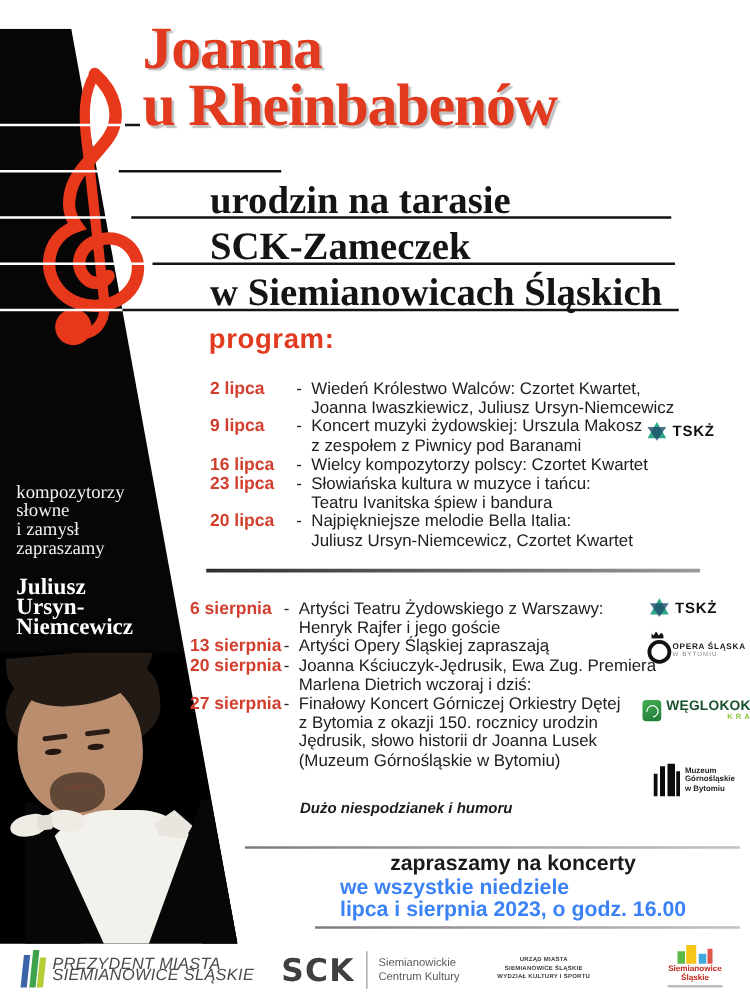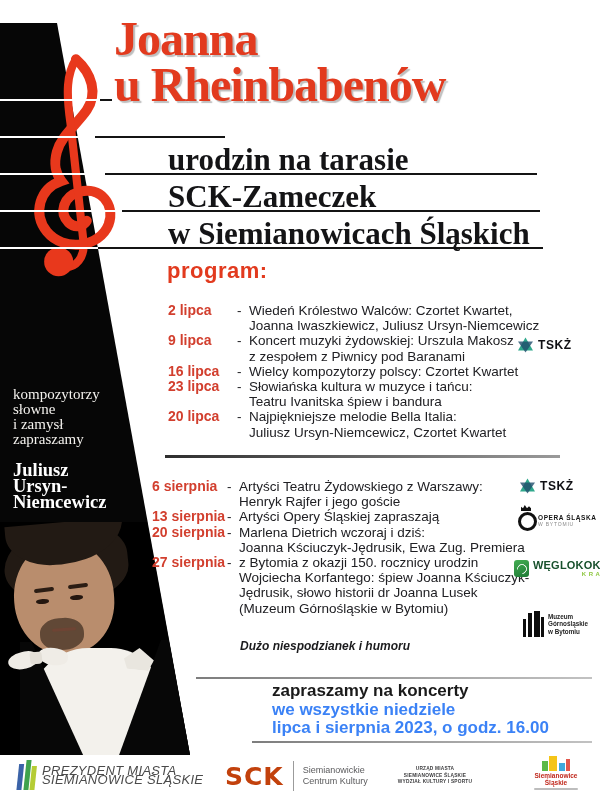--- a/index.html
+++ b/index.html
@@ -111,30 +111,30 @@
     clip-path:polygon(0 100%,0 28%,20% 55%,38% 0,60% 55%,80% 20%,100% 55%,100% 100%);}
   .weg-icon{width:15px;height:17px;border-radius:3px;background:linear-gradient(160deg,#43ad52,#1d7a35);position:relative;}
   .weg-icon span{position:absolute;left:3px;top:4px;width:8px;height:8px;border:1.8px solid #fff;border-radius:50%;border-bottom-color:transparent;transform:rotate(40deg);}
   .weg-text .nm{font-size:11px;font-weight:bold;letter-spacing:.2px;color:#17502c;}
   .weg-text .sb{font-size:6px;font-weight:bold;letter-spacing:2.5px;color:#8dc63f;text-align:right;}
   .muz-icon{display:flex;align-items:flex-end;gap:1.5px;height:26px;}
   .muz-icon i{display:block;background:#0d0d0d;}
   .muz-text div{font-size:6.3px;font-weight:bold;color:#242424;line-height:7.5px;}
   
   .invitation{position:absolute;left:272px;top:682px;z-index:4;font-weight:bold;font-size:17px;line-height:18.5px;white-space:nowrap;}
-  .invitation .black{color:#1a1a1a;}
+  .invitation .black{color:#1a1a1a;text-align:center;}
   .invitation .red{color:#3b82f6;}
   
   .footer-item{position:absolute;z-index:4;display:flex;align-items:center;}
   .prez{left:18px;top:760px;gap:6px;}
   .prez-bars{display:flex;gap:1.5px;align-items:flex-end;height:30px;transform:skewX(-6deg);}
   .prez-bars i{display:block;width:5px;}
   .prez-text div{font-size:13px;letter-spacing:.3px;color:#4a4a4a;line-height:9px;font-style:italic;}
   .sck{left:225px;top:761px;gap:9px;}
-  .sck-abbr{font-family:"DejaVu Sans",sans-serif;font-size:25px;font-weight:600;color:#c2410c;letter-spacing:1px;}
+  .sck-abbr{font-family:"DejaVu Sans",sans-serif;font-size:25px;font-weight:600;color:#404040;letter-spacing:1px;}
   .sck-div{width:1px;height:30px;background:#9b9b9b;}
   .sck-text div{font-size:9px;color:#5a5a5c;line-height:11px;}
   .urzad{left:383px;top:766px;width:104px;display:block;text-align:center;}
   .urzad div{font-size:4.8px;font-weight:bold;color:#3c3c3e;line-height:6.5px;letter-spacing:.2px;}
   .city{left:525px;top:755px;display:block;width:62px;text-align:center;}
   .city-skyline{display:flex;justify-content:center;align-items:flex-end;gap:1.5px;height:16px;}
   .city-skyline i{display:block;}
   .city-name{font-size:6.5px;font-weight:bold;color:#c0281c;margin-top:1px;}
   .city-tagline-bar{height:2.5px;width:44px;background:#bdbdbd;border-radius:1px;margin:1.5px auto 0;}
 </style>
@@ -234,30 +234,30 @@
         <div class="event-date">13 sierpnia</div>
         <div class="event-dash">-</div>
         <div class="event-text">
           <div>Artyści Opery Śląskiej zapraszają</div>
         </div>
       </div>
       <div class="event-row">
         <div class="event-date">20 sierpnia</div>
         <div class="event-dash">-</div>
         <div class="event-text">
+          <div>Joanna Kściuczyk-Jędrusik, Ewa Zug. Premiera</div>
           <div>Marlena Dietrich wczoraj i dziś:</div>
-          <div>Joanna Kściuczyk-Jędrusik, Ewa Zug. Premiera</div>
         </div>
       </div>
       <div class="event-row">
         <div class="event-date">27 sierpnia</div>
         <div class="event-dash">-</div>
         <div class="event-text">
+          <div>Finałowy Koncert Górniczej Orkiestry Dętej</div>
           <div>z Bytomia z okazji 150. rocznicy urodzin</div>
-          <div>Wojciecha Korfantego: śpiew Joanna Kściuczyk-</div>
           <div>Jędrusik, słowo historii dr Joanna Lusek</div>
           <div>(Muzeum Górnośląskie w Bytomiu)</div>
         </div>
       </div>
     </div>
   <div class="august-note">Dużo niespodzianek i humoru</div>
 
   <div class="credit">
     <div>kompozytorzy</div>
     <div>słowne</div>

